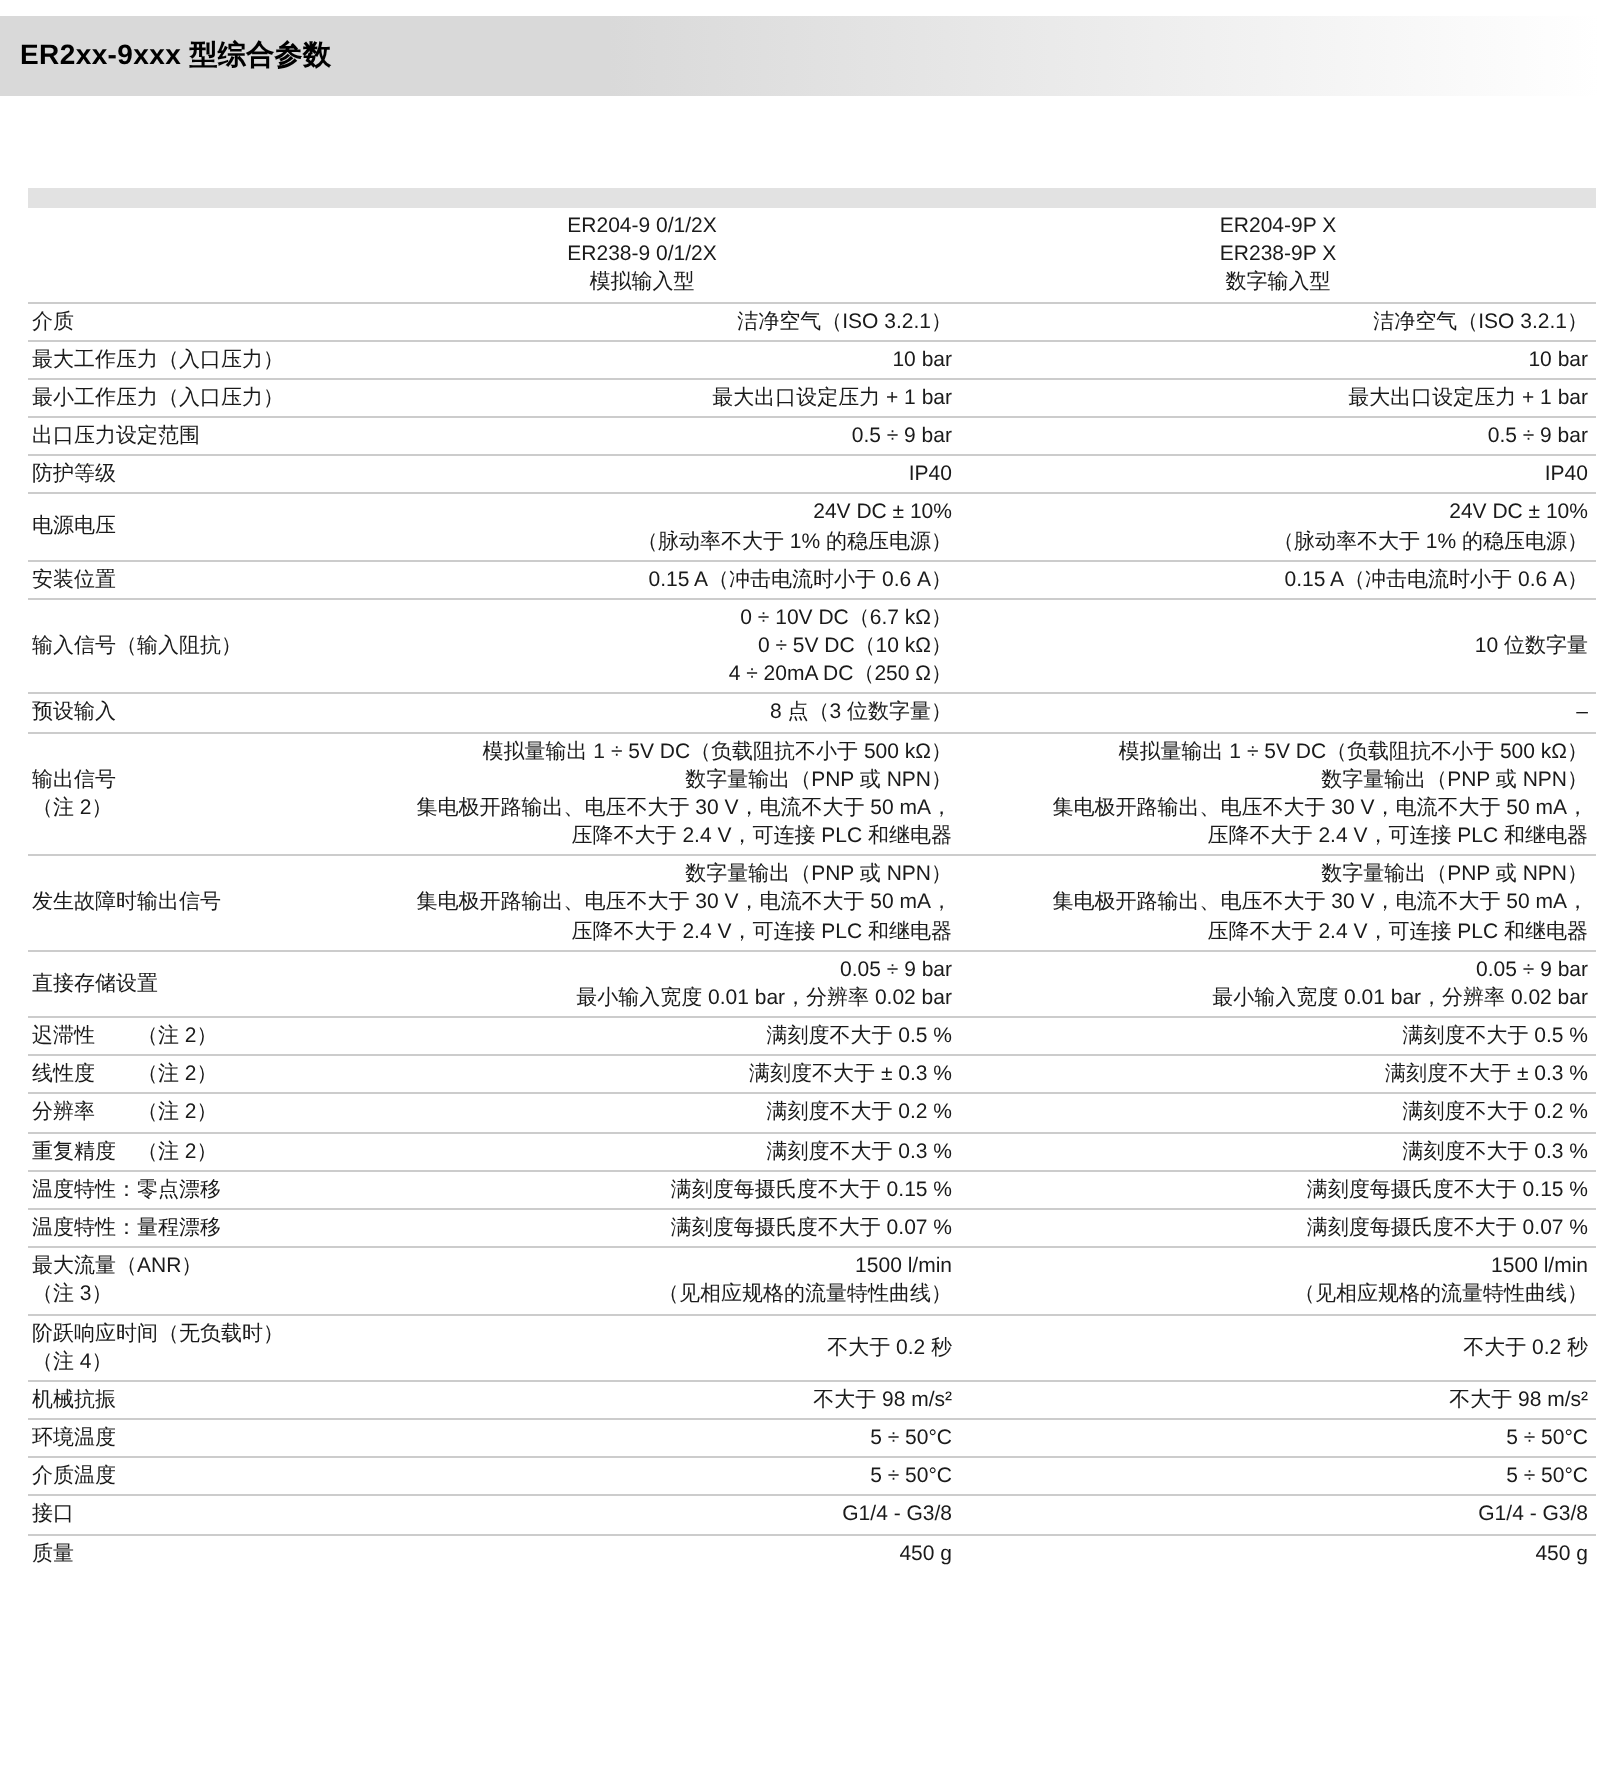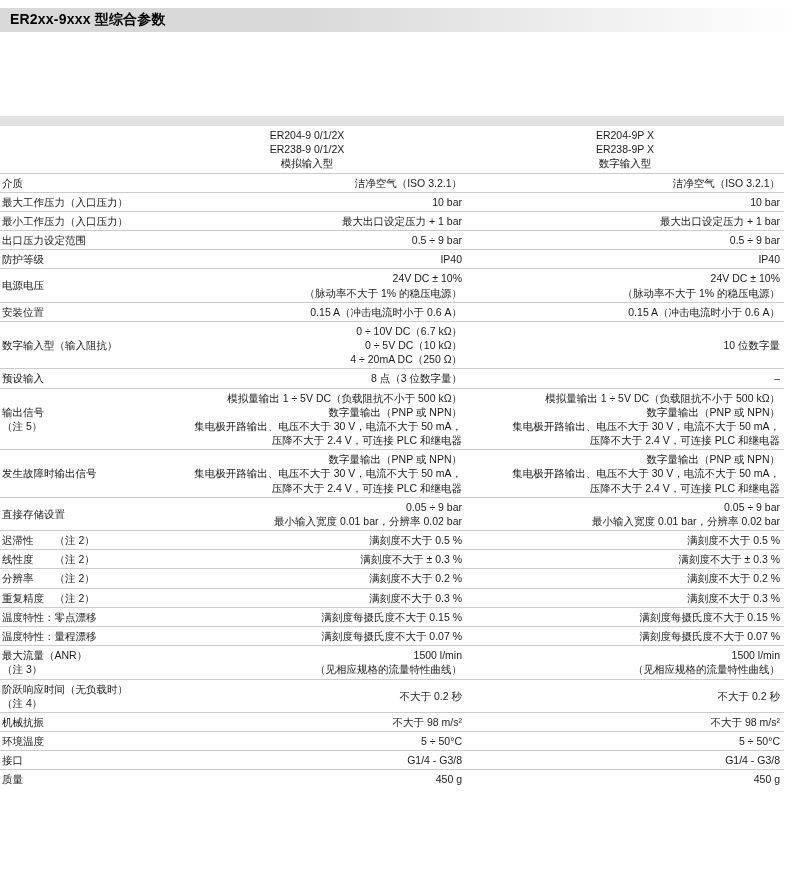--- a/index.html
+++ b/index.html
@@ -10,37 +10,37 @@
   body {
     width: 800px;
     min-height: 895px;
     font-family: "Liberation Sans", sans-serif;
     color: #1a1a1a;
     font-size: 11px;
   }
   
   .title-bar {
     margin: 8px 0 0 0;
-    height: 24px;
+    height: 40px;
     width: 100%;
     background: linear-gradient(to right, #d9d9d9 0%, #d9d9d9 38%, #ffffff 100%);
     display: flex;
     align-items: center;
   }
   .title-bar .title-text {
     font-size: 14px;
     font-weight: bold;
     color: #000;
     padding-left: 10px;
     letter-spacing: .2px;
   }
   
   .table-wrap {
-    margin-top: 84px;
-    padding: 0 0;
+    margin-top: 46px;
+    padding: 0 14px;
   }
   table.spec {
     width: 784px;
     border-collapse: collapse;
     table-layout: fixed;
   }
   table.spec col.c-label { width: 148px; }
   table.spec col.c-a { width: 318px; }
   table.spec col.c-b { width: 318px; }
 
@@ -142,34 +142,34 @@
 （脉动率不大于 1% 的稳压电源）</td>
           <td class="val">24V DC ± 10%
 （脉动率不大于 1% 的稳压电源）</td>
         </tr>
         <tr class="row">
           <td class="lbl">安装位置</td>
           <td class="val">0.15 A（冲击电流时小于 0.6 A）</td>
           <td class="val">0.15 A（冲击电流时小于 0.6 A）</td>
         </tr>
         <tr class="row">
-          <td class="lbl">数字输入型（输入阻抗）</td>
+          <td class="lbl">输入信号（输入阻抗）</td>
           <td class="val">0 ÷ 10V DC（6.7 kΩ）
 0 ÷ 5V DC（10 kΩ）
 4 ÷ 20mA DC（250 Ω）</td>
           <td class="val">10 位数字量</td>
         </tr>
         <tr class="row">
           <td class="lbl">预设输入</td>
           <td class="val">8 点（3 位数字量）</td>
           <td class="val">–</td>
         </tr>
         <tr class="row">
           <td class="lbl">输出信号
-（注 5）</td>
+（注 2）</td>
           <td class="val">模拟量输出 1 ÷ 5V DC（负载阻抗不小于 500 kΩ）
 数字量输出（PNP 或 NPN）
 集电极开路输出、电压不大于 30 V，电流不大于 50 mA，
 压降不大于 2.4 V，可连接 PLC 和继电器</td>
           <td class="val">模拟量输出 1 ÷ 5V DC（负载阻抗不小于 500 kΩ）
 数字量输出（PNP 或 NPN）
 集电极开路输出、电压不大于 30 V，电流不大于 50 mA，
 压降不大于 2.4 V，可连接 PLC 和继电器</td>
         </tr>
         <tr class="row">
@@ -236,20 +236,25 @@
           <td class="lbl">机械抗振</td>
           <td class="val">不大于 98 m/s²</td>
           <td class="val">不大于 98 m/s²</td>
         </tr>
         <tr class="row">
           <td class="lbl">环境温度</td>
           <td class="val">5 ÷ 50°C</td>
           <td class="val">5 ÷ 50°C</td>
         </tr>
         <tr class="row">
+          <td class="lbl">介质温度</td>
+          <td class="val">5 ÷ 50°C</td>
+          <td class="val">5 ÷ 50°C</td>
+        </tr>
+        <tr class="row">
           <td class="lbl">接口</td>
           <td class="val">G1/4 - G3/8</td>
           <td class="val">G1/4 - G3/8</td>
         </tr>
         <tr class="row">
           <td class="lbl">质量</td>
           <td class="val">450 g</td>
           <td class="val">450 g</td>
         </tr>
       </tbody>

